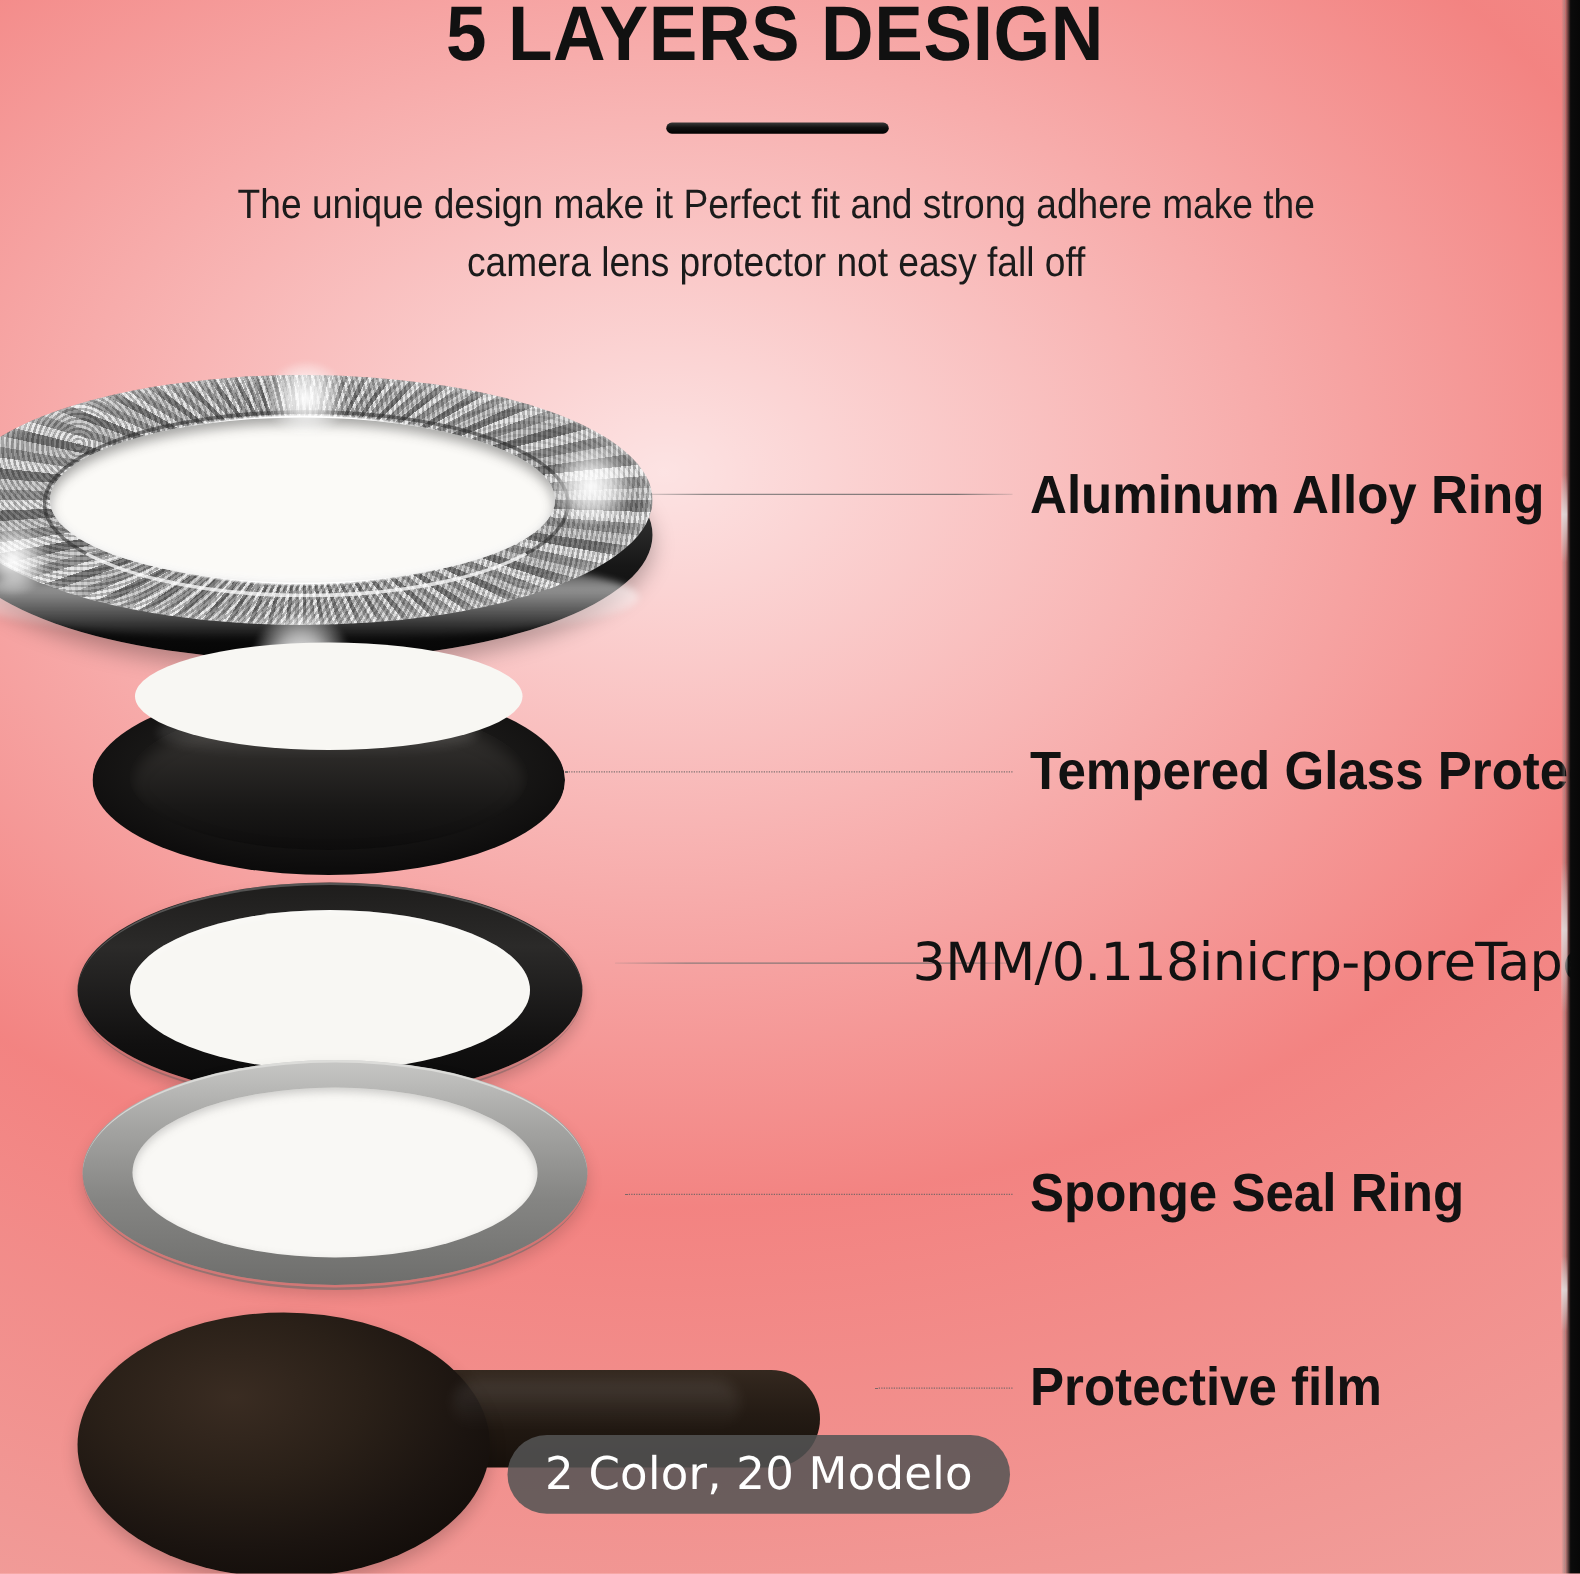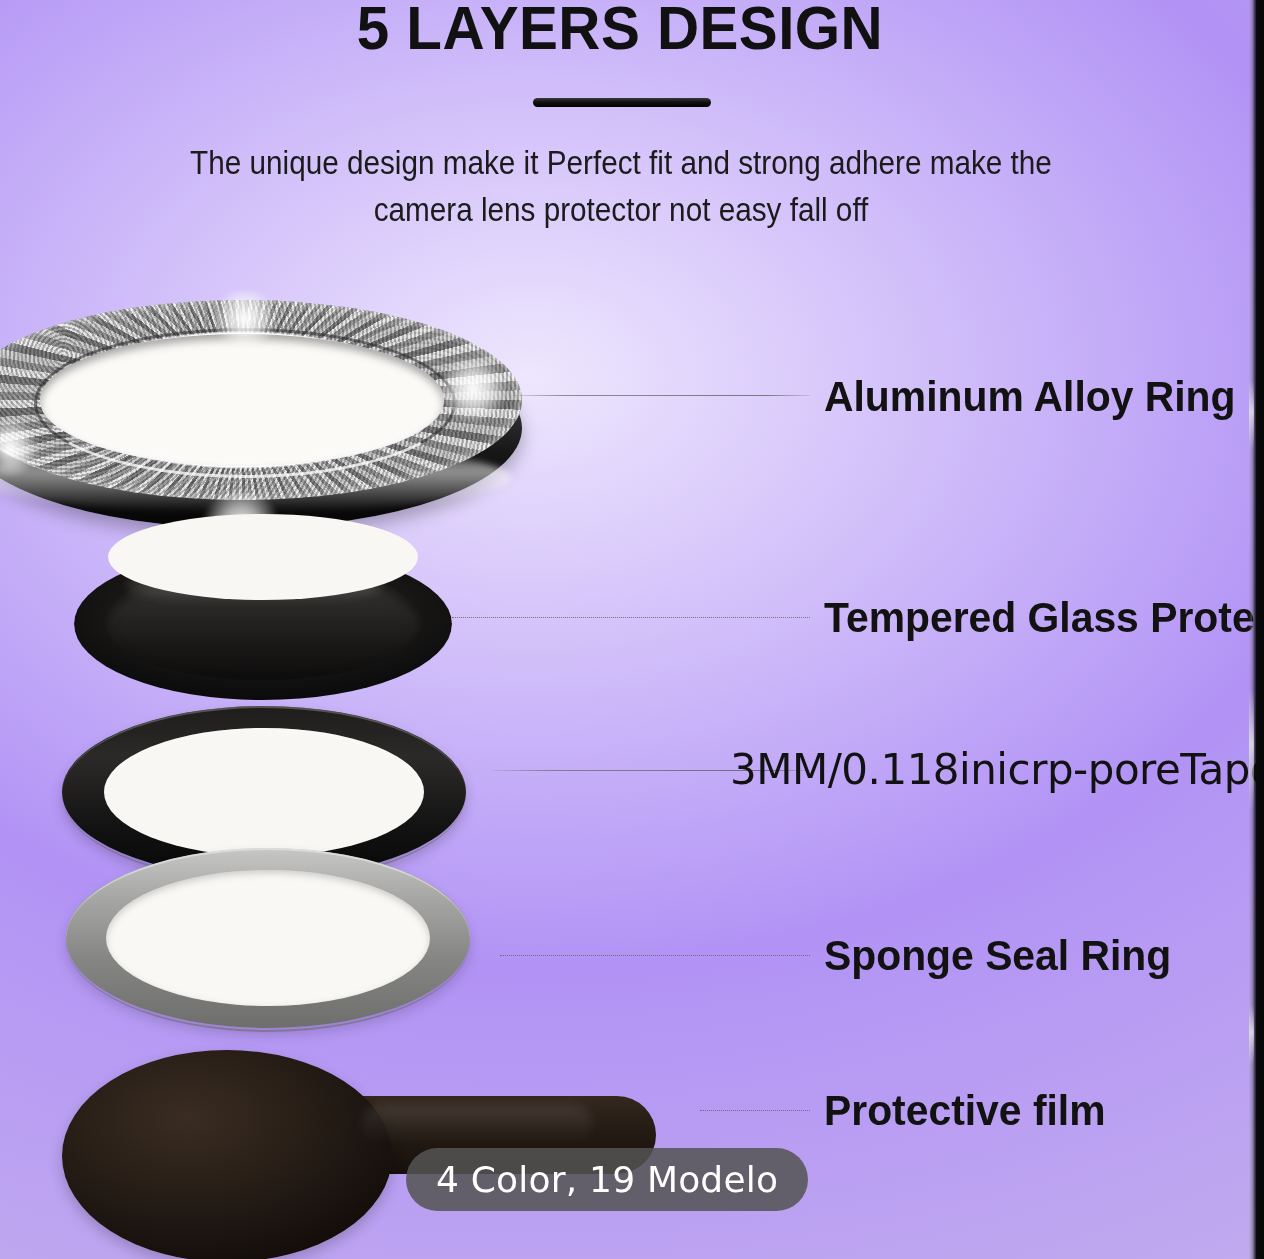--- a/index.html
+++ b/index.html
@@ -6,21 +6,21 @@
     margin: 0;
     padding: 0;
     background: #ffffff;
   }
 
   #page {
     position: relative;
     width: 1264px;
     height: 1259px;
     overflow: hidden;
-    background: #8b5cf6;
+    background: #ef4444;
     font-family: "Liberation Sans", sans-serif;
   }
 
   
   #paper-tint {
     position: absolute;
     inset: 0;
     background:
       radial-gradient(120% 85% at 42% 30%, rgba(255,255,255,0.85) 0%, rgba(250,249,244,0.35) 55%, rgba(241,239,232,0.55) 100%);
     pointer-events: none;
@@ -447,21 +447,21 @@
   <div id="film-wrap">
     <div class="film-tab"></div>
     <div class="film-disc"></div>
     <div class="film-sheen"></div>
   </div>
 
   <div class="leader dotted" style="left:700px; top:1110px; width:110px;"></div>
   <div class="label" style="left:824px; top:1086px;">Protective film</div>
 
   <div id="badge">
-    <span id="badge-text">4 Color, 19 Modelo</span>
+    <span id="badge-text">2 Color, 20 Modelo</span>
   </div>
 
   <div class="edge-right-hair"></div>
   <div class="edge-right"></div>
   <div class="edge-right-glints glint-a"></div>
   <div class="edge-right-glints glint-b"></div>
   <div class="edge-right-glints glint-c"></div>
 
 </div>
 

